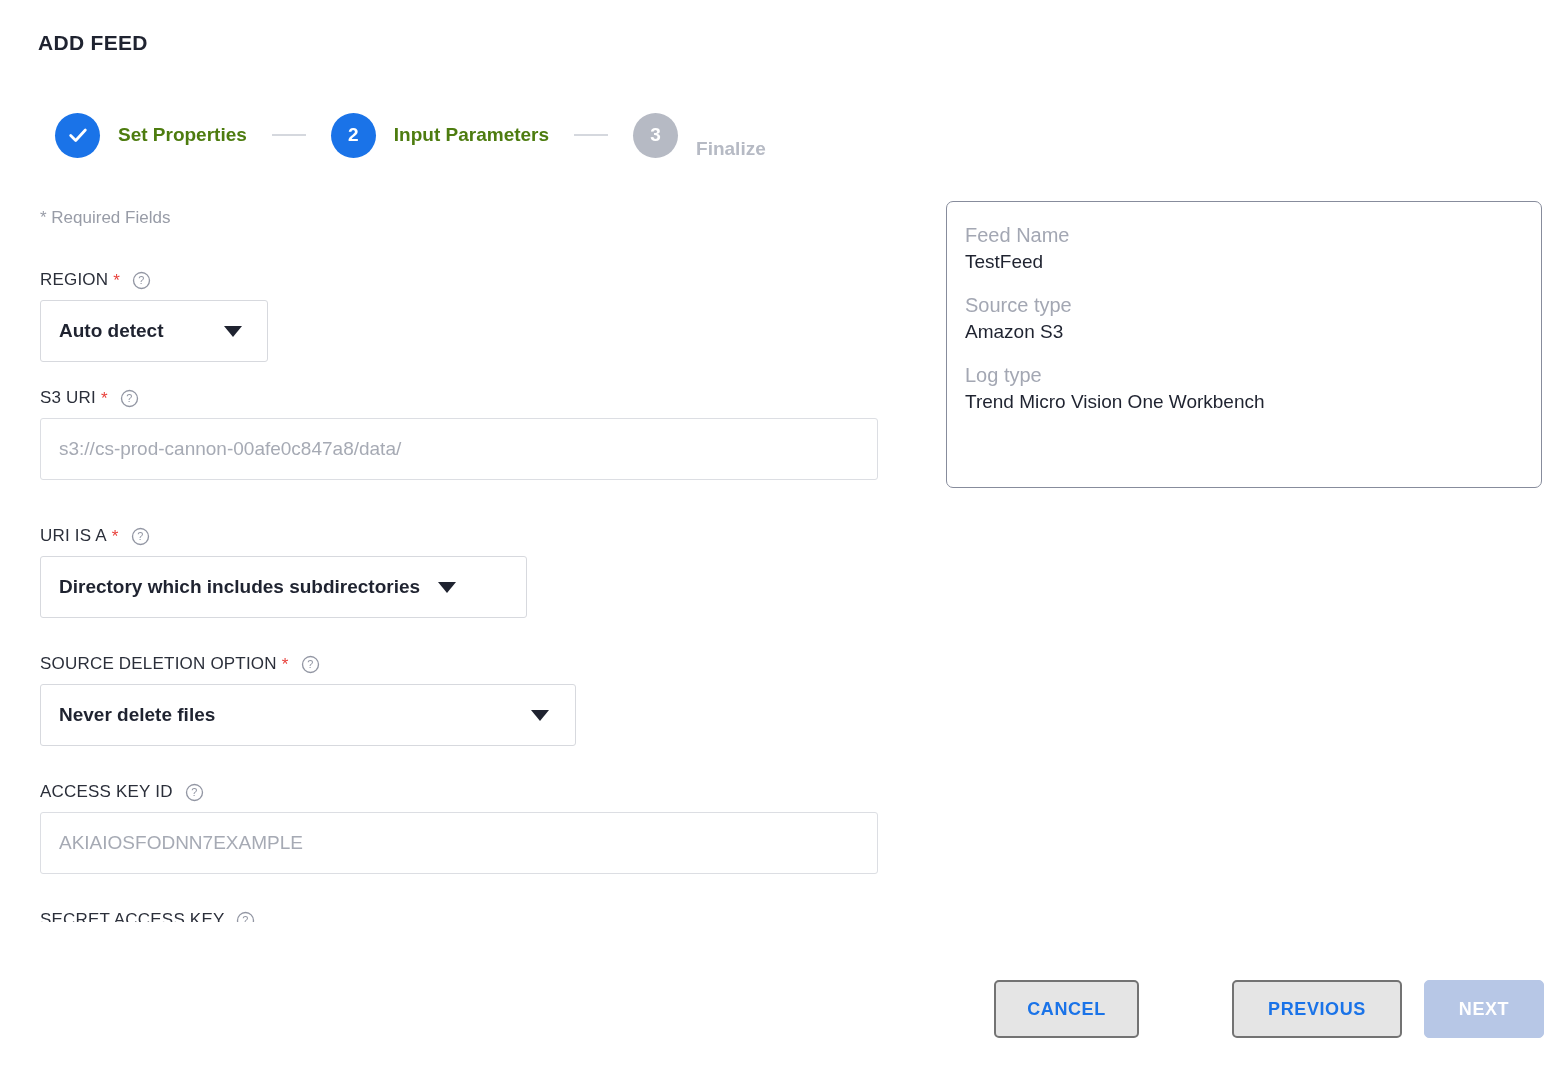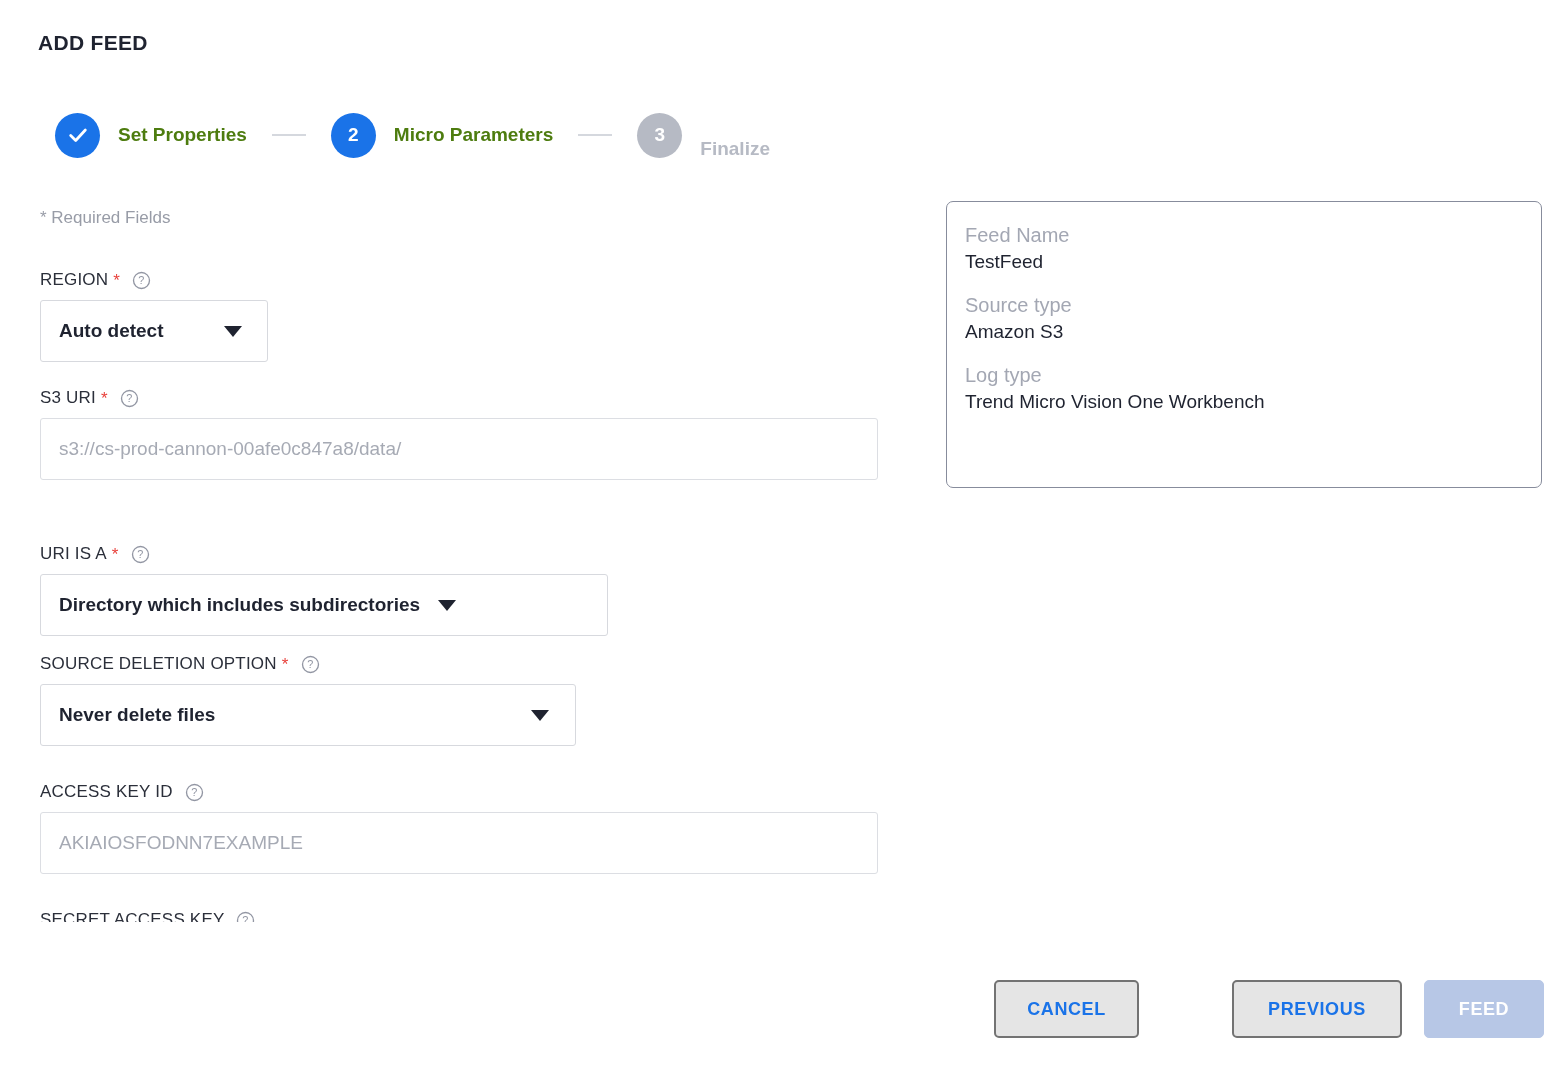--- a/index.html
+++ b/index.html
@@ -233,21 +233,21 @@
           <polyline points="4,12.5 9.5,18 20,6.5"></polyline>
         </svg>
       </div>
       <div class="step-label">Set Properties</div>
     </div>
 
     <div class="step-connector"></div>
 
     <div class="step">
       <div class="step-circle active">2</div>
-      <div class="step-label">Micro Parameters</div>
+      <div class="step-label">Input Parameters</div>
     </div>
 
     <div class="step-connector"></div>
 
     <div class="step">
       <div class="step-circle upcoming">3</div>
       <div class="step-label muted">Finalize</div>
     </div>
 
   </div>
@@ -282,21 +282,21 @@
             <circle cx="10" cy="10" r="8.4" stroke="#9296a3" stroke-width="1.4"></circle>
             <text x="10" y="14.2" text-anchor="middle" font-size="11.5" font-family="Liberation Sans, sans-serif" fill="#9296a3">?</text>
           </svg>
         </span>
       </div>
       <div class="text-input">
         <span>s3://cs-prod-cannon-00afe0c847a8/data/</span>
       </div>
     </div>
 
-    <div class="field" style="top:344px; width:568px;">
+    <div class="field" style="top:326px; width:487px;">
       <div class="field-label">
         <span>URI IS A</span>
         <span class="asterisk">*</span>
         <span class="help-icon">
           <svg viewBox="0 0 20 20" width="19" height="19" fill="none">
             <circle cx="10" cy="10" r="8.4" stroke="#9296a3" stroke-width="1.4"></circle>
             <text x="10" y="14.2" text-anchor="middle" font-size="11.5" font-family="Liberation Sans, sans-serif" fill="#9296a3">?</text>
           </svg>
         </span>
       </div>
@@ -359,16 +359,16 @@
     <div class="summary-key">Source type</div>
     <div class="summary-val">Amazon S3</div>
 
     <div class="summary-key">Log type</div>
     <div class="summary-val">Trend Micro Vision One Workbench</div>
   </div>
 
   <div class="footer">
     <div class="btn btn-outline btn-cancel">CANCEL</div>
     <div class="btn btn-outline btn-previous">PREVIOUS</div>
-    <div class="btn btn-next">FEED</div>
+    <div class="btn btn-next">NEXT</div>
   </div>
 
 </div>
 
 </body></html>

